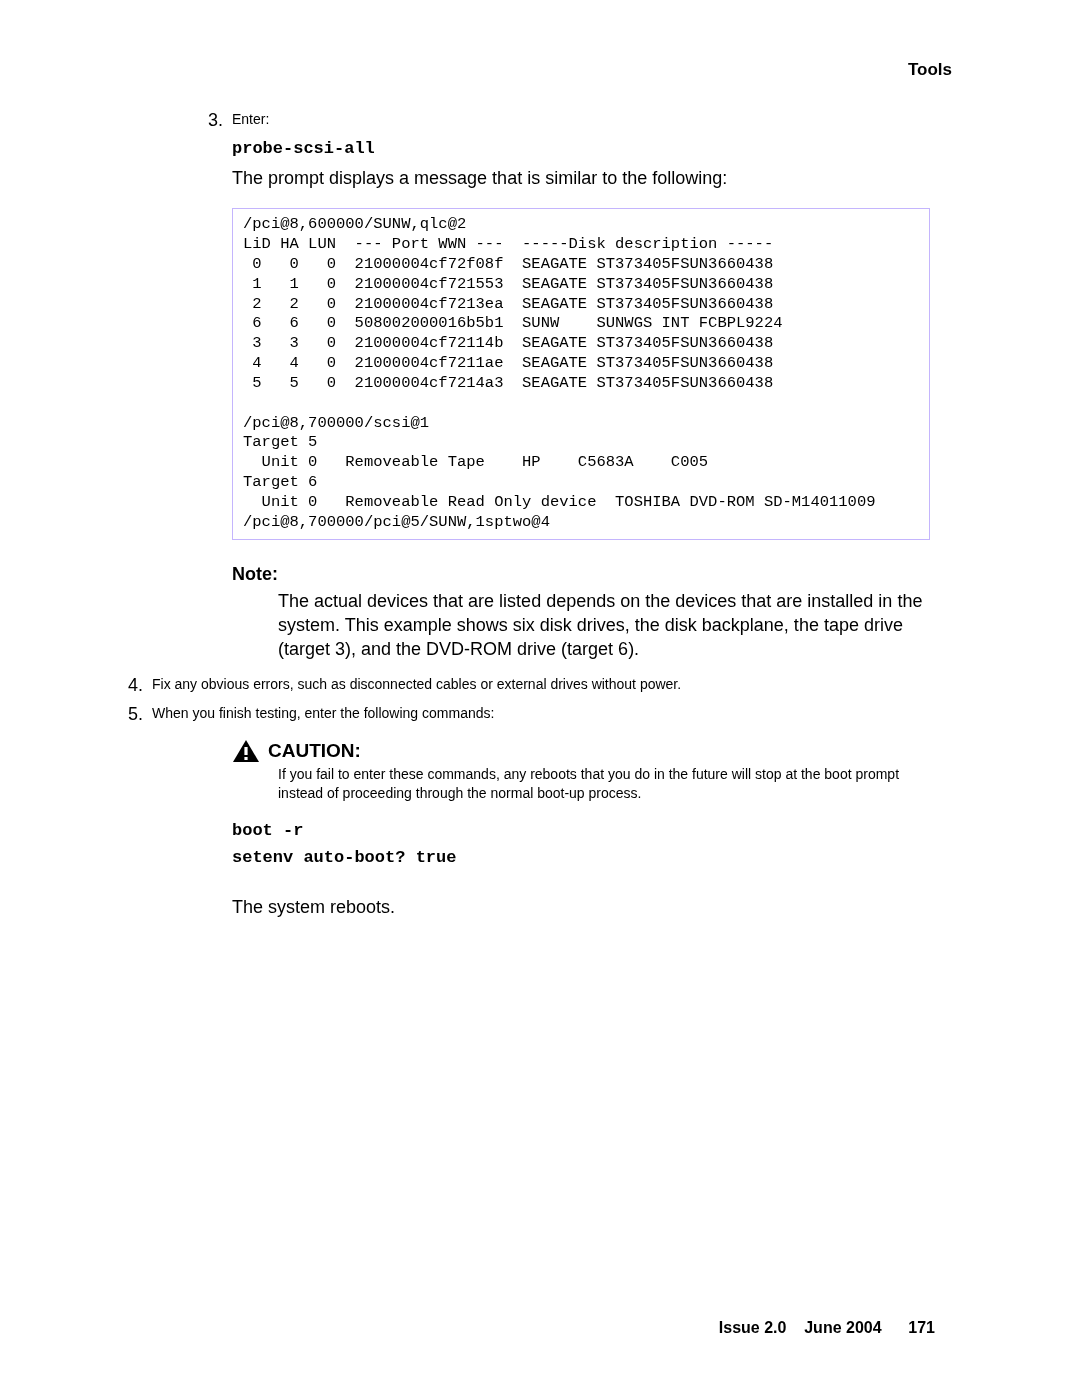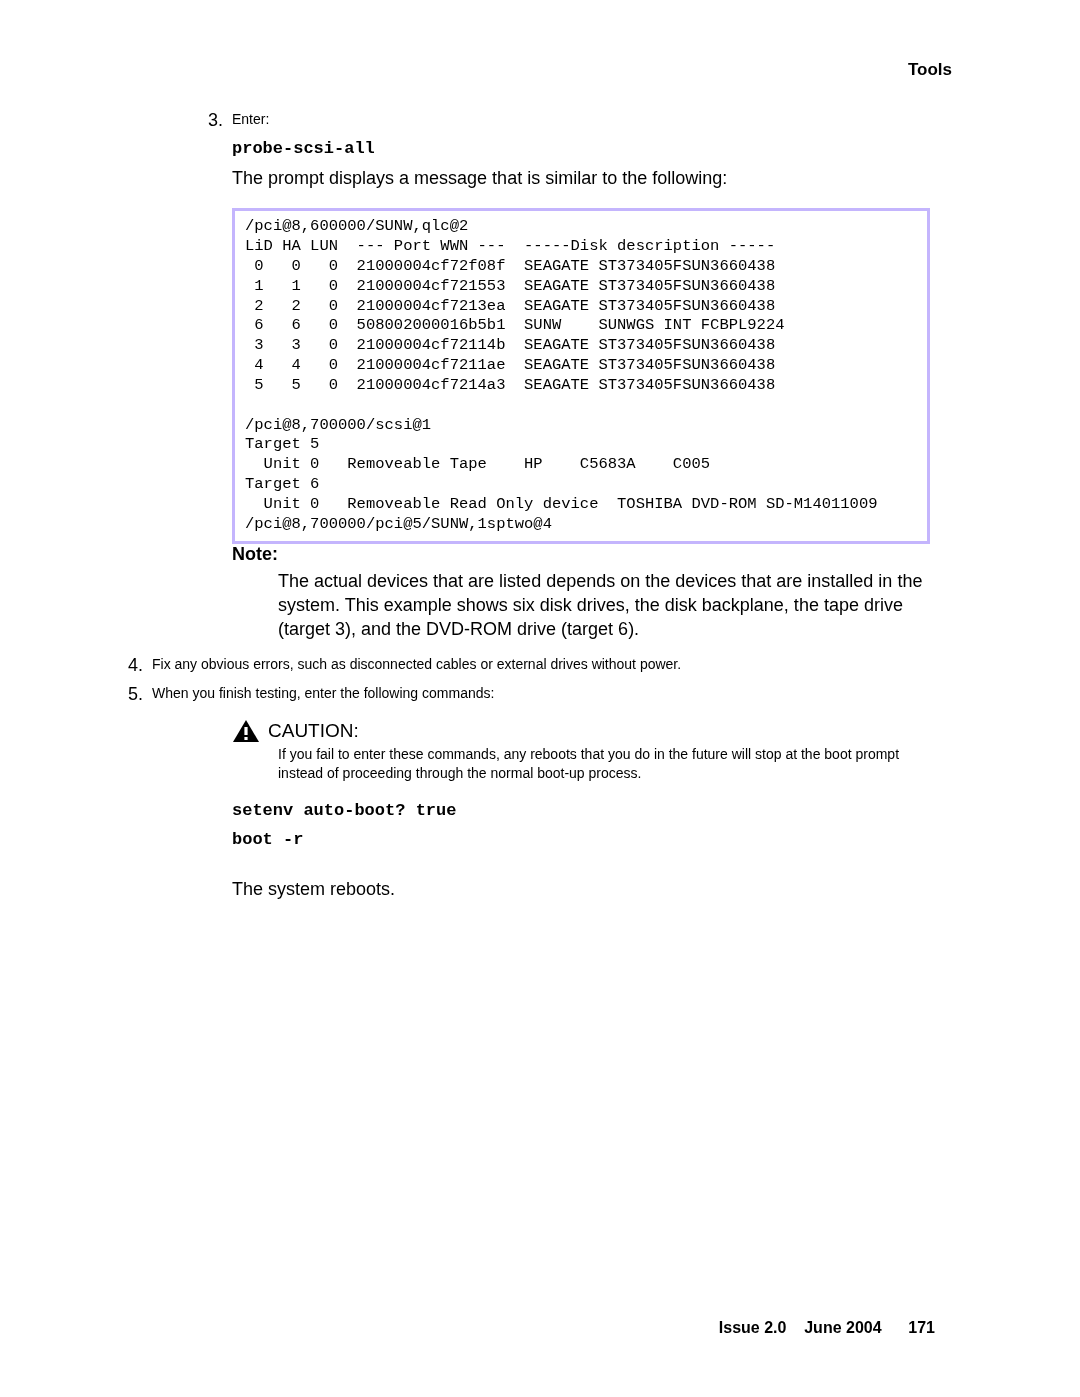--- a/index.html
+++ b/index.html
@@ -49,27 +49,28 @@
       margin-top: 6px;
       margin-bottom: 8px;
     }
     .body-text {
       font-size: 18px;
       margin-left: 24px;
       margin-bottom: 18px;
       line-height: 1.35;
     }
     .code-box {
-      border: 3px solid #c4b5fd;
+      border: 1px solid #c4b5fd;
       padding: 6px 10px;
       font-family: "Courier New", monospace;
       font-size: 15.5px;
       line-height: 1.28;
       white-space: pre;
       margin-left: 24px;
+      margin-bottom: 24px;
     }
     .note-label {
       font-weight: bold;
       font-size: 18px;
       margin-left: 24px;
       margin-bottom: 4px;
     }
     .note-body {
       font-size: 18px;
       margin-left: 70px;
@@ -82,21 +83,21 @@
       margin-left: 24px;
       margin-top: 14px;
       margin-bottom: 2px;
     }
     .caution-icon {
       width: 28px;
       height: 24px;
       margin-right: 8px;
     }
     .caution-label {
-      font-weight: normal;
+      font-weight: bold;
       font-size: 19px;
     }
     .caution-body {
       font-size: 14px;
       margin-left: 70px;
       line-height: 1.35;
       margin-bottom: 18px;
     }
     .footer {
       position: absolute;
@@ -159,22 +160,22 @@
       <svg viewBox="0 0 28 24" width="28" height="24">
         <polygon points="14,1 27,23 1,23" fill="#000"></polygon>
         <rect x="12.4" y="8" width="3.2" height="8" fill="#fff"></rect>
         <rect x="12.4" y="18" width="3.2" height="3" fill="#fff"></rect>
       </svg>
     </span>
     <span class="caution-label">CAUTION:</span>
   </div>
   <div class="caution-body">If you fail to enter these commands, any reboots that you do in the future will stop at the boot prompt instead of proceeding through the normal boot-up process.</div>
 
+  <div class="code-inline" style="margin-top:10px;">boot -r</div>
   <div class="code-inline">setenv auto-boot? true</div>
-  <div class="code-inline" style="margin-top:10px;">boot -r</div>
 
   <div class="body-text" style="margin-top:28px;">The system reboots.</div>
 
 </div>
 
 <div class="footer">
   <span class="footer-bold">Issue 2.0</span>
   <span>&nbsp;&nbsp;</span>
   <span class="footer-bold">June 2004</span>
   <span>&nbsp;&nbsp;&nbsp;&nbsp;</span>

